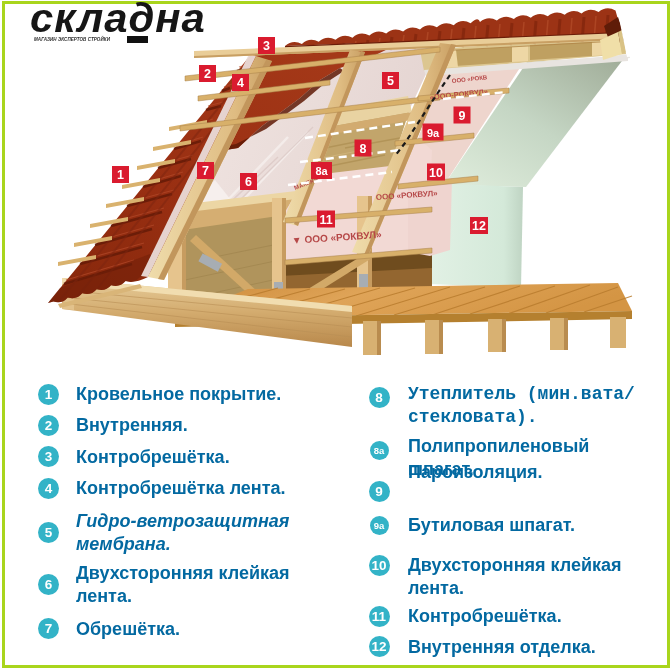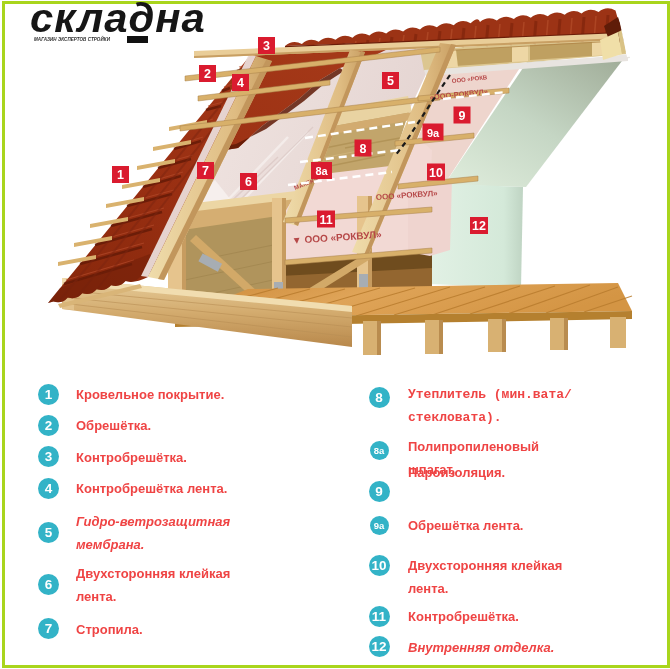--- a/index.html
+++ b/index.html
@@ -6,21 +6,21 @@
   body{width:670px;height:669px;position:relative;background:#fff;overflow:hidden;
        font-family:"Liberation Sans",sans-serif;}
   #frame{position:absolute;left:2px;top:1px;width:662px;height:661px;
          border:3.5px solid #a9d51c;}
   #logo{position:absolute;left:30px;top:3px;font-style:italic;}
   #logo .big{font-size:41px;font-weight:bold;color:#161616;letter-spacing:0.9px;
              line-height:30px;transform:scaleX(1.02);transform-origin:left;}
   #logo .sub{position:absolute;left:4px;top:33px;font-size:5.5px;font-weight:bold;
              color:#2d2d2d;letter-spacing:0.1px;white-space:nowrap;transform:scaleX(0.82);transform-origin:left;}
   #logo .bar{position:absolute;left:97px;top:33px;width:21px;height:6.5px;background:#111;}
-  .leg{position:absolute;font-weight:bold;color:#ef4444;font-size:13px;line-height:23px;white-space:nowrap;}
+  .leg{position:absolute;font-weight:bold;color:#0369a1;font-size:18px;line-height:23px;white-space:nowrap;}
   .cir{position:absolute;width:21px;height:21px;border-radius:50%;background:#33b3c7;
        color:#fff;font-weight:bold;font-size:13.5px;text-align:center;line-height:21px;}
   .cir.sm{width:19px;height:19px;font-size:9.5px;line-height:19px;}
 </style>
 </head>
 <body>
 <div id="frame"></div>
 <svg id="art" width="670" height="669" viewBox="0 0 670 669" style="position:absolute;left:0;top:0">
 <defs>
   <linearGradient id="gwood" x1="0" y1="0" x2="1" y2="0">
@@ -334,38 +334,38 @@
 
 <div id="logo">
   <div class="big">складна</div>
   <div class="sub">МАГАЗИН ЭКСПЕРТОВ СТРОЙКИ</div>
   <div class="bar"></div>
 </div>
 
 <div class="cir" style="left:38px;top:383.5px;">1</div>
 <div class="leg" style="left:76px;top:383px;">Кровельное покрытие.</div>
 <div class="cir" style="left:38px;top:414.5px;">2</div>
-<div class="leg" style="left:76px;top:414px;">Обрешётка.</div>
+<div class="leg" style="left:76px;top:414px;">Внутренняя.</div>
 <div class="cir" style="left:38px;top:446px;">3</div>
 <div class="leg" style="left:76px;top:445.5px;">Контробрешётка.</div>
 <div class="cir" style="left:38px;top:477.5px;">4</div>
 <div class="leg" style="left:76px;top:477px;">Контробрешётка лента.</div>
 <div class="cir" style="left:38px;top:522px;">5</div>
 <div class="leg" style="left:76px;top:510px;font-style:italic;">Гидро-ветрозащитная<br>мембрана.</div>
 <div class="cir" style="left:38px;top:573.5px;">6</div>
 <div class="leg" style="left:76px;top:561.5px;">Двухсторонняя клейкая<br>лента.</div>
 <div class="cir" style="left:38px;top:618px;">7</div>
-<div class="leg" style="left:76px;top:617.5px;">Стропила.</div>
+<div class="leg" style="left:76px;top:617.5px;">Обрешётка.</div>
 
 <div class="cir" style="left:368.5px;top:387px;">8</div>
 <div class="leg" style="left:408px;top:382.5px;font-family:Liberation Mono, monospace;">Утеплитель (мин.вата/<br>стекловата).</div>
 <div class="cir sm" style="left:369.5px;top:440.5px;">8a</div>
 <div class="leg" style="left:408px;top:435px;">Полипропиленовый<br>шпагат.</div>
 <div class="cir" style="left:368.5px;top:480.5px;">9</div>
 <div class="leg" style="left:408px;top:461px;">Пароизоляция.</div>
 <div class="cir sm" style="left:369.5px;top:515.5px;">9a</div>
-<div class="leg" style="left:408px;top:514px;">Обрешётка лента.</div>
+<div class="leg" style="left:408px;top:514px;">Бутиловая шпагат.</div>
 <div class="cir" style="left:368.5px;top:554.5px;">10</div>
 <div class="leg" style="left:408px;top:554px;">Двухсторонняя клейкая<br>лента.</div>
 <div class="cir" style="left:368.5px;top:605.5px;">11</div>
 <div class="leg" style="left:408px;top:605px;">Контробрешётка.</div>
 <div class="cir" style="left:368.5px;top:636px;">12</div>
-<div class="leg" style="left:408px;top:635.5px;font-style:italic;">Внутренняя отделка.</div>
+<div class="leg" style="left:408px;top:635.5px;">Внутренняя отделка.</div>
 
 </body></html>

